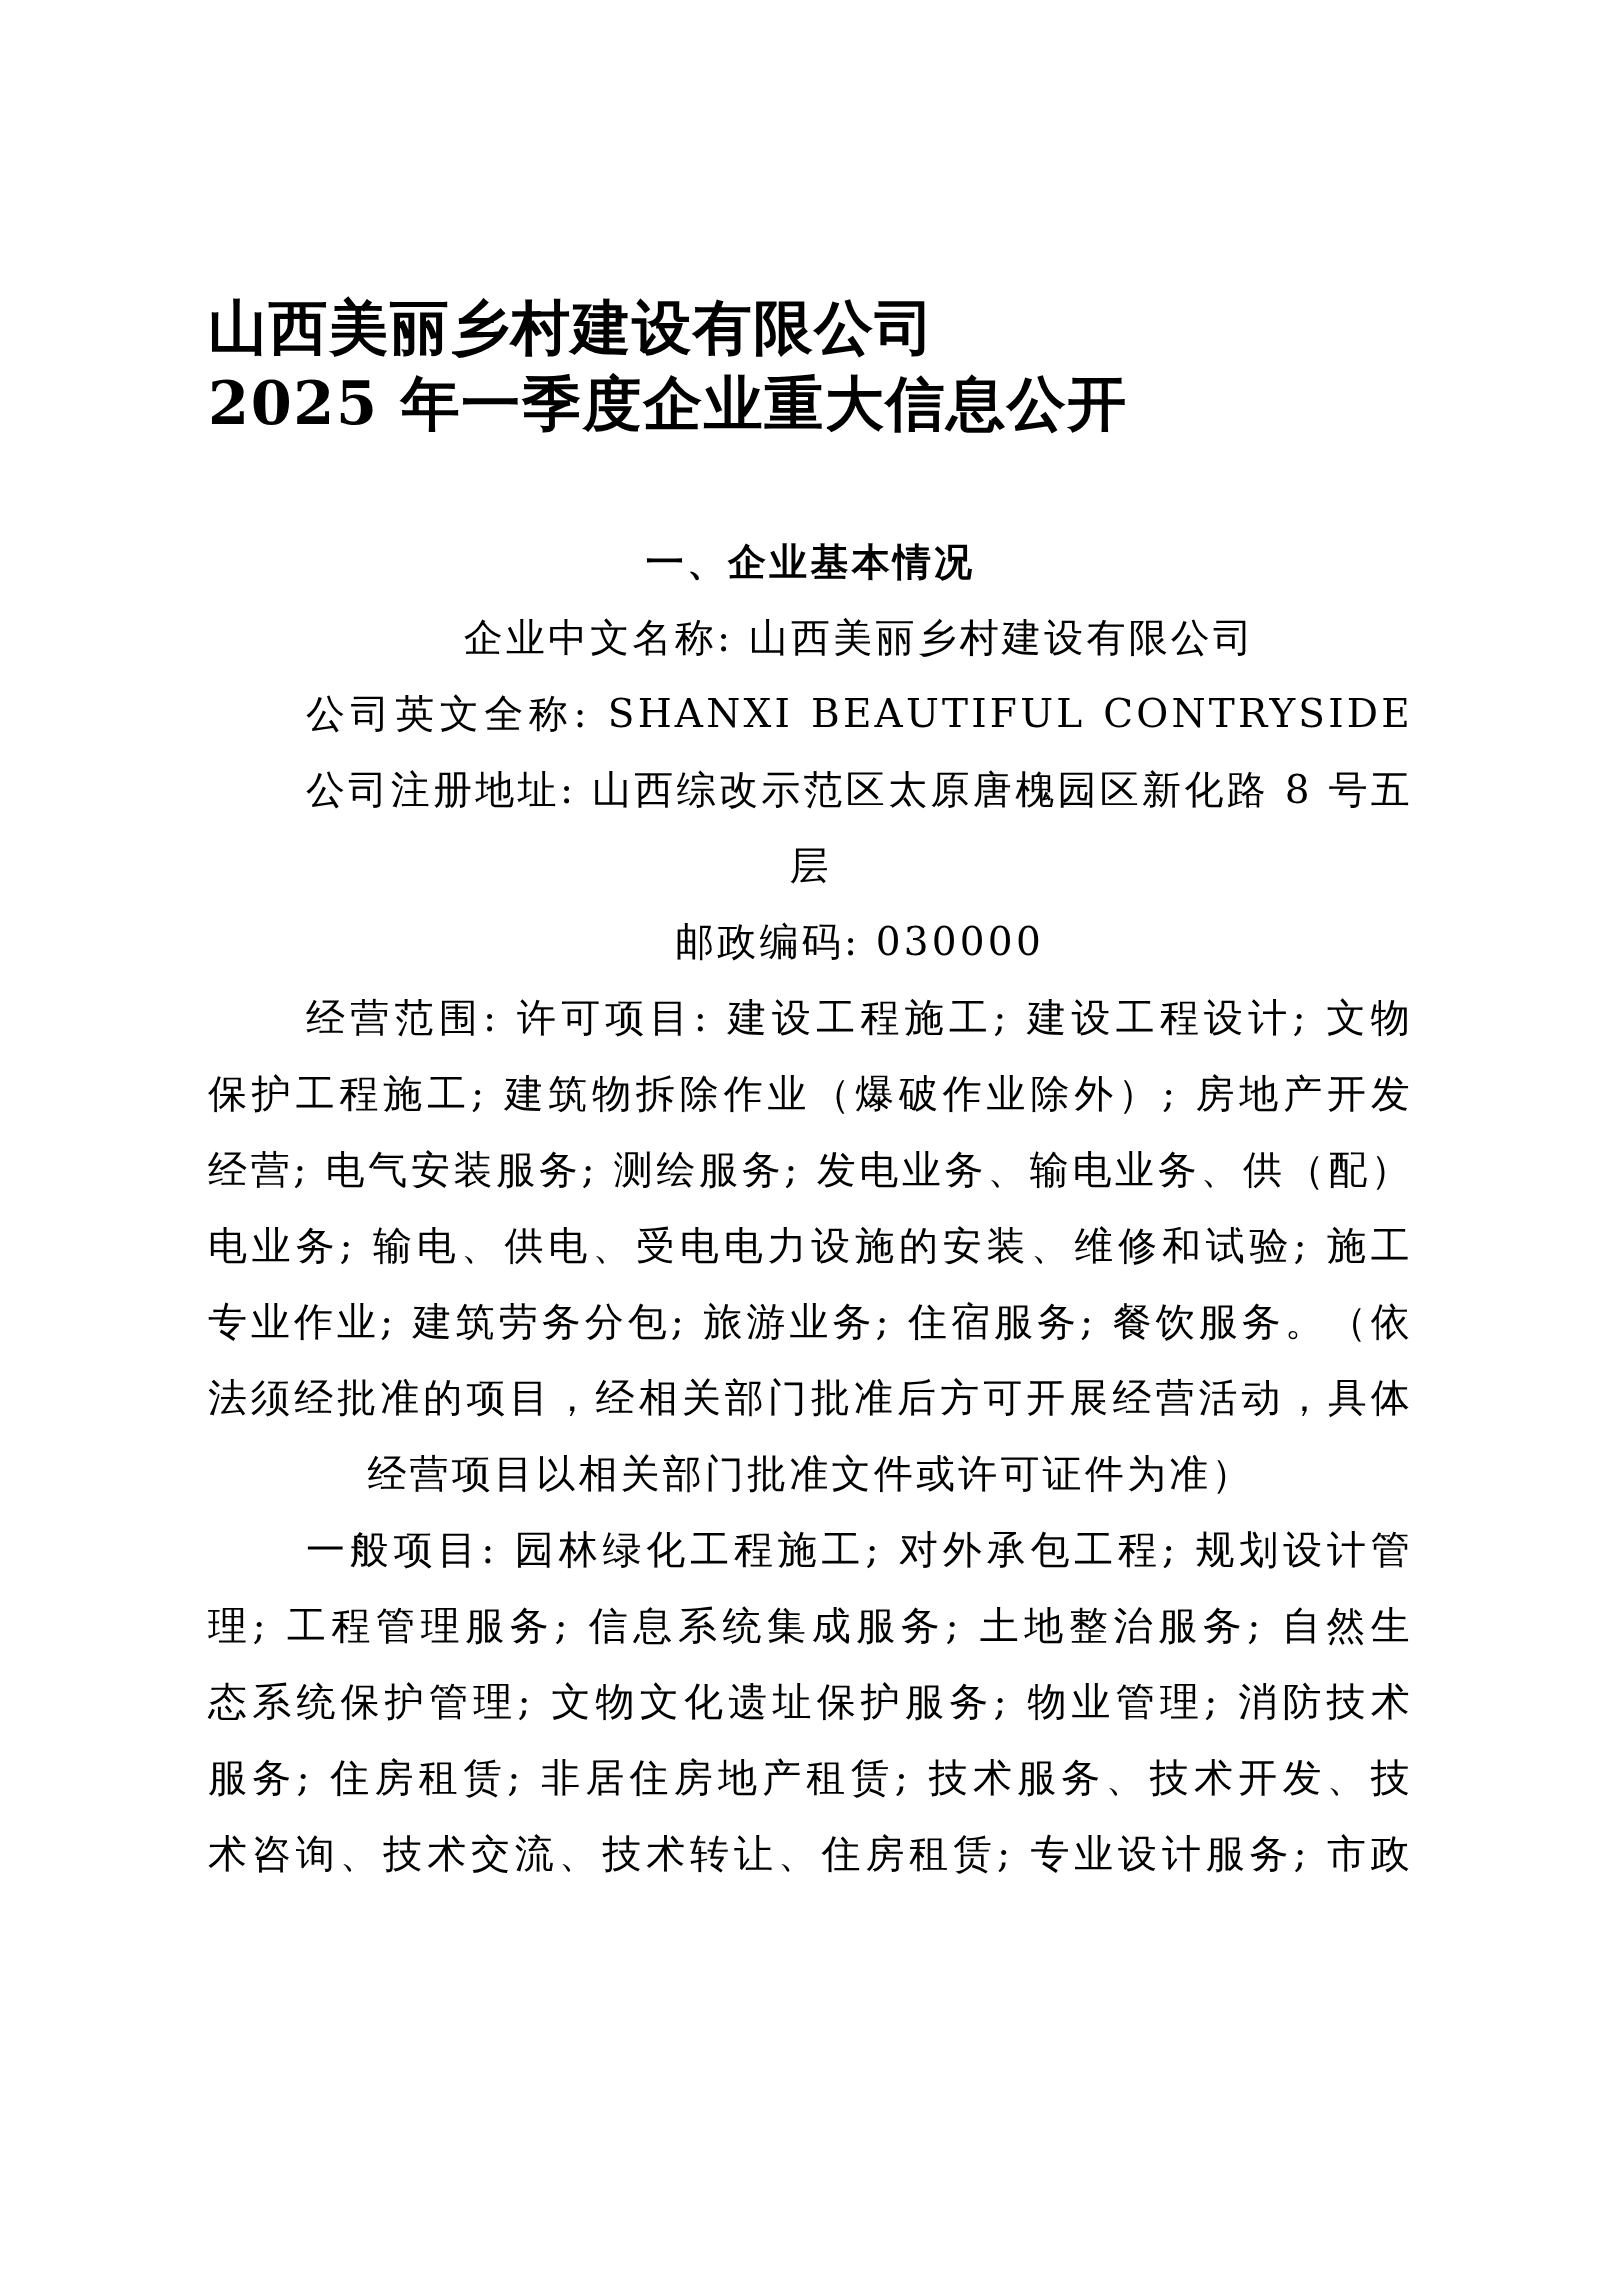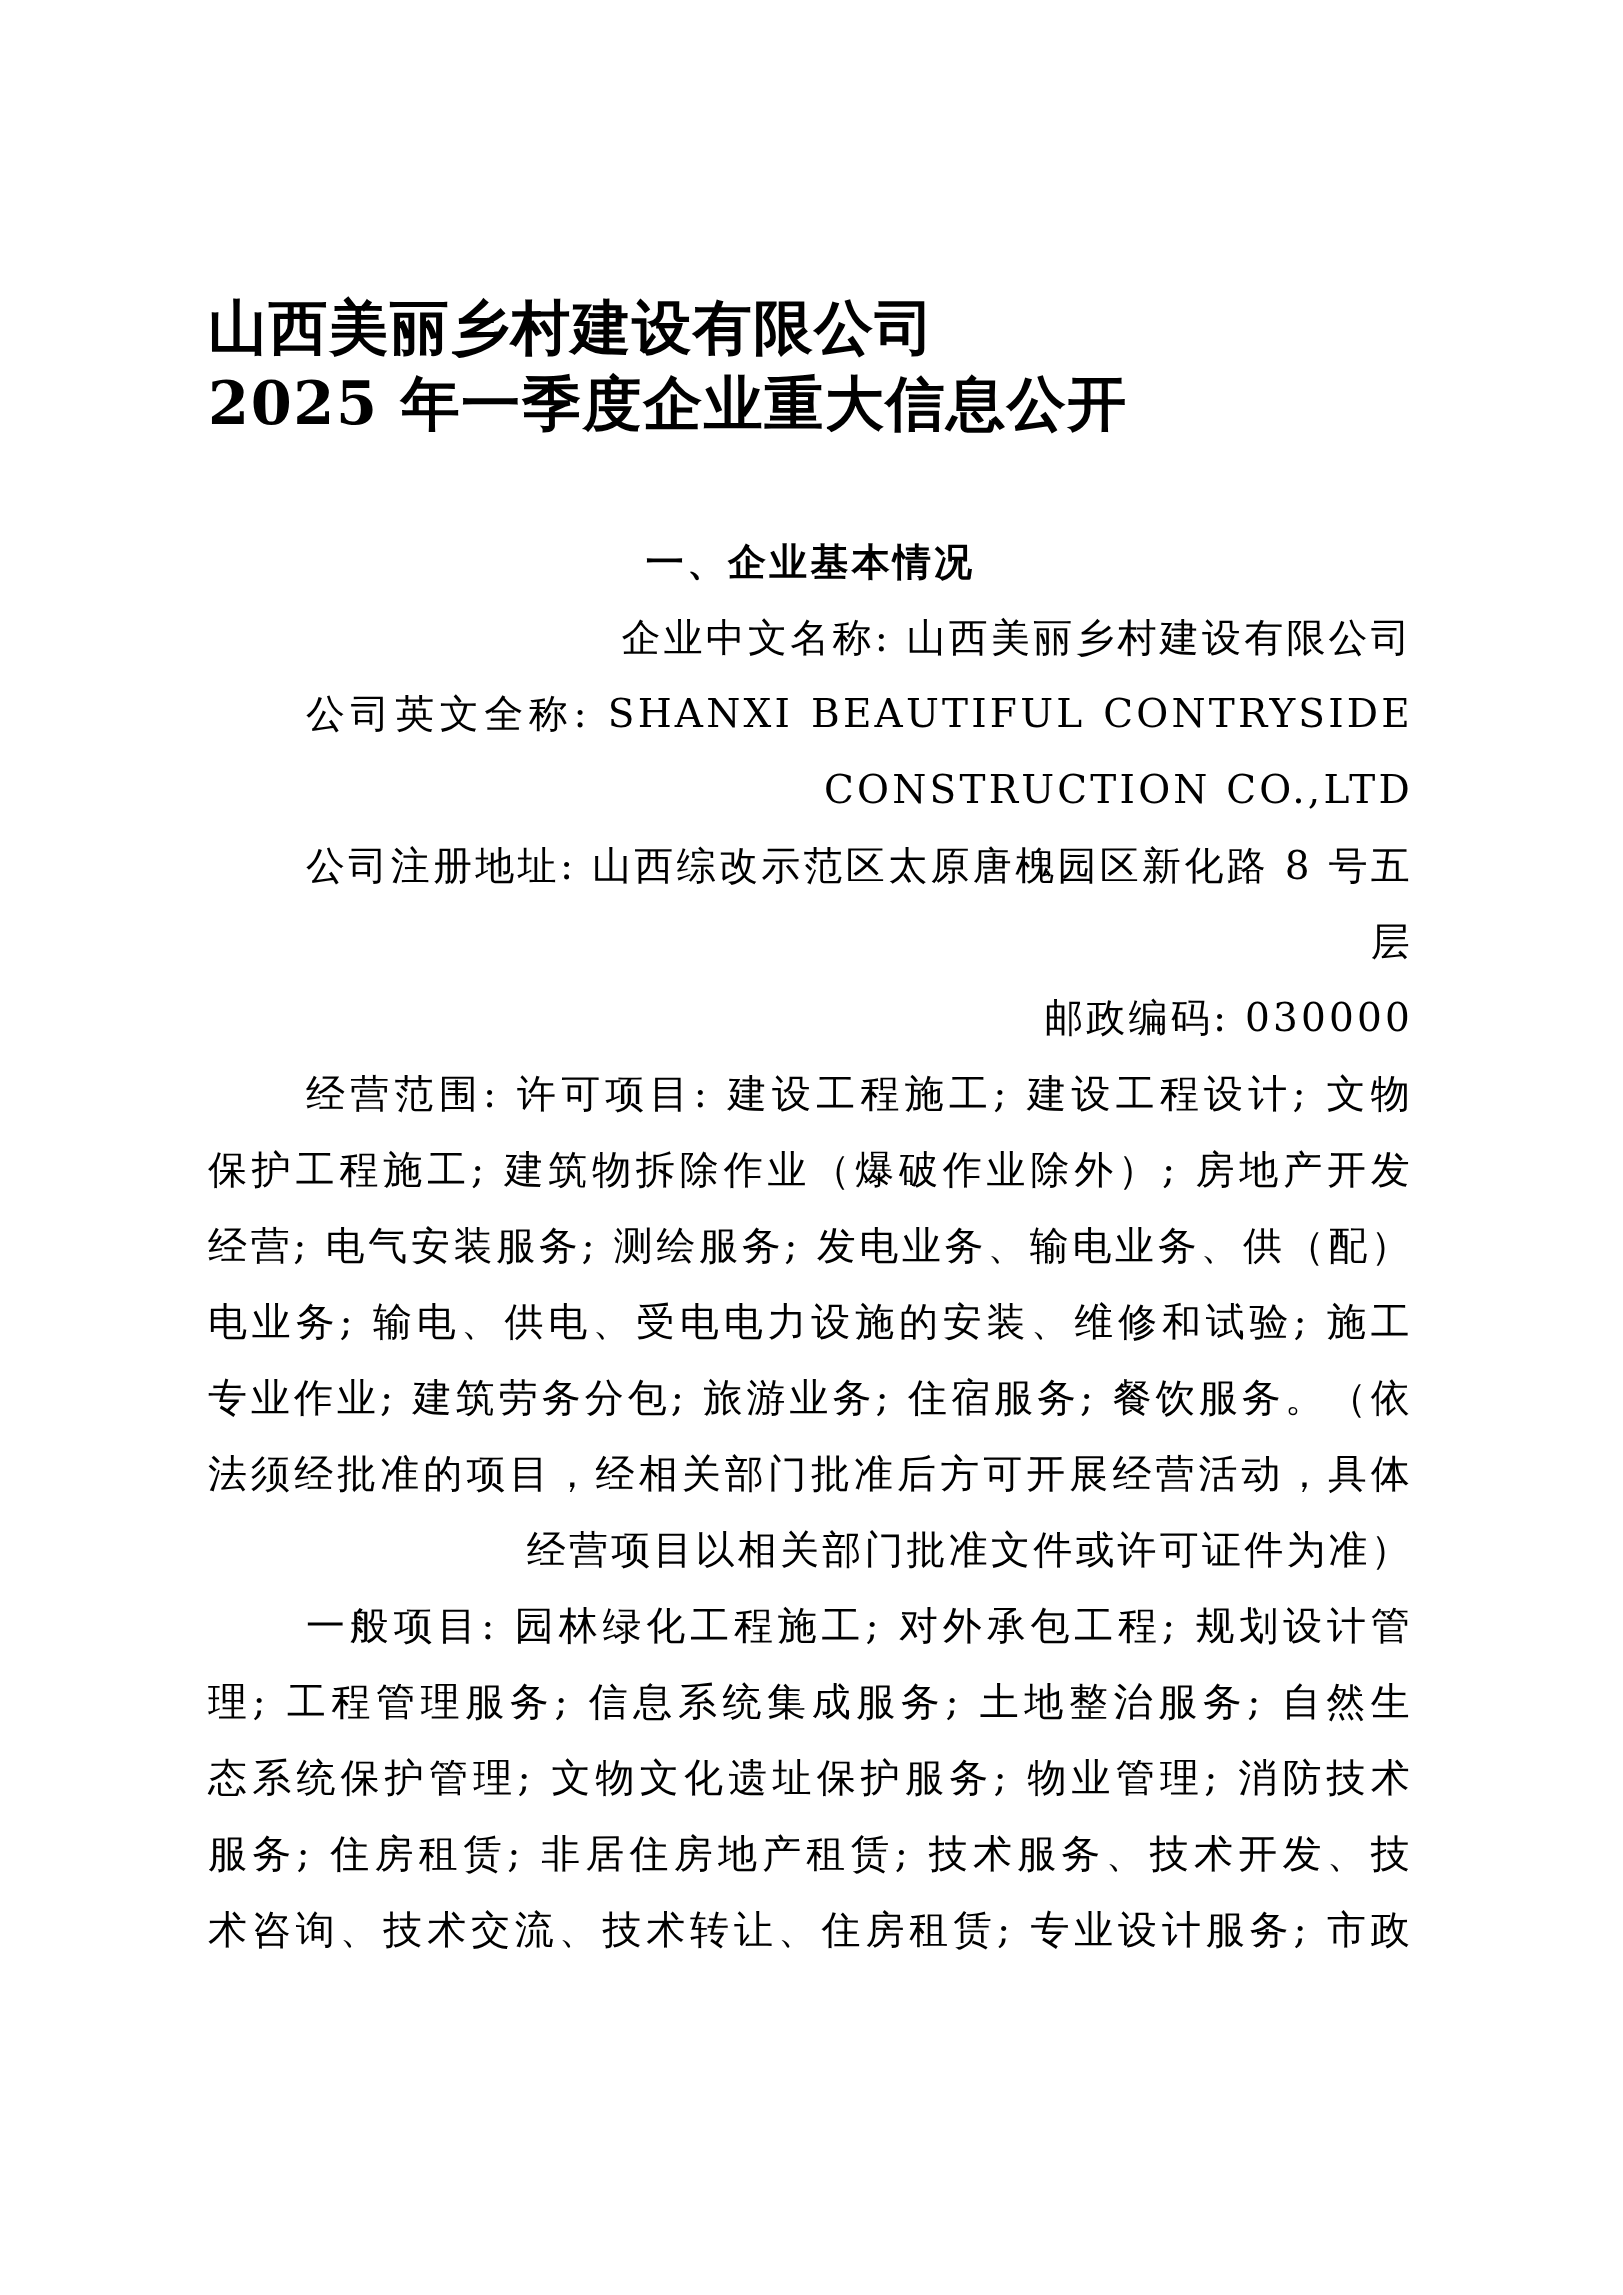--- a/index.html
+++ b/index.html
@@ -37,21 +37,21 @@
     font-size: 38px;
     line-height: 76px;
     letter-spacing: 3.2px;
     text-align: center;
   }
   .body-line {
     font-family: "DejaVu Serif", "Liberation Serif", serif;
     font-size: 39px;
     line-height: 76px;
     letter-spacing: 3.2px;
-    text-align: right;
+    text-align: center;
   }
   .body-line.fill {
     text-align: justify;
     text-align-last: justify;
   }
   .body-line.indent {
     padding-left: 98px;
   }
 </style>
 </head>
@@ -62,21 +62,20 @@
 
     <div class="title-block">
       <div class="title-line">山西美丽乡村建设有限公司</div>
       <div class="title-line">2025 年一季度企业重大信息公开</div>
     </div>
 
     <div class="section-heading">一、企业基本情况</div>
 
     <div class="body-line indent">企业中文名称: 山西美丽乡村建设有限公司</div>
     <div class="body-line indent fill">公司英文全称: SHANXI BEAUTIFUL CONTRYSIDE</div>
-    <div class="body-line">CONSTRUCTION CO.,LTD</div>
     <div class="body-line indent fill">公司注册地址: 山西综改示范区太原唐槐园区新化路 8 号五</div>
     <div class="body-line">层</div>
     <div class="body-line indent">邮政编码: 030000</div>
     <div class="body-line indent fill">经营范围: 许可项目: 建设工程施工; 建设工程设计; 文物</div>
     <div class="body-line fill">保护工程施工; 建筑物拆除作业（爆破作业除外）; 房地产开发</div>
     <div class="body-line fill">经营; 电气安装服务; 测绘服务; 发电业务、输电业务、供（配）</div>
     <div class="body-line fill">电业务; 输电、供电、受电电力设施的安装、维修和试验; 施工</div>
     <div class="body-line fill">专业作业; 建筑劳务分包; 旅游业务; 住宿服务; 餐饮服务。（依</div>
     <div class="body-line fill">法须经批准的项目，经相关部门批准后方可开展经营活动，具体</div>
     <div class="body-line">经营项目以相关部门批准文件或许可证件为准）</div>

